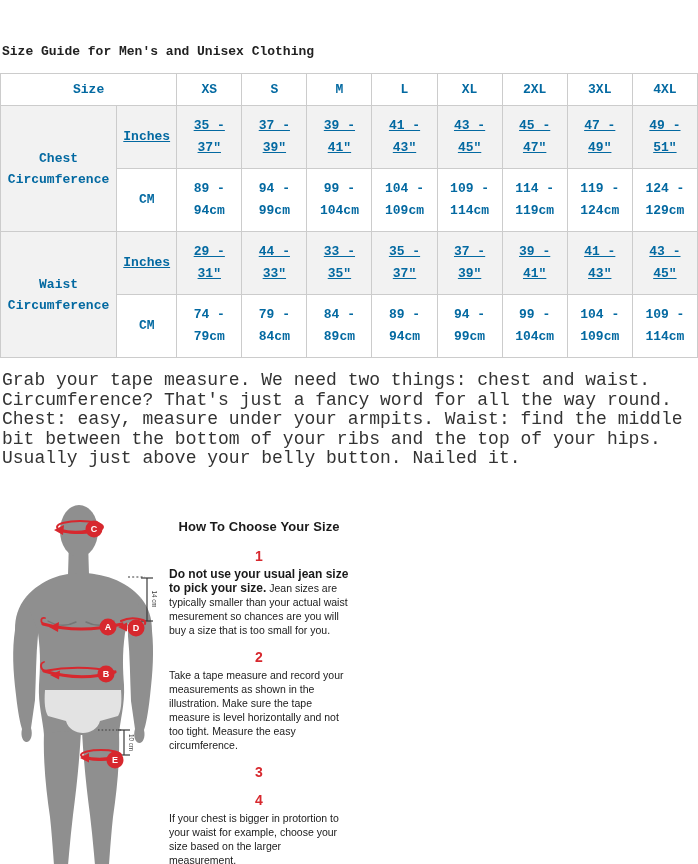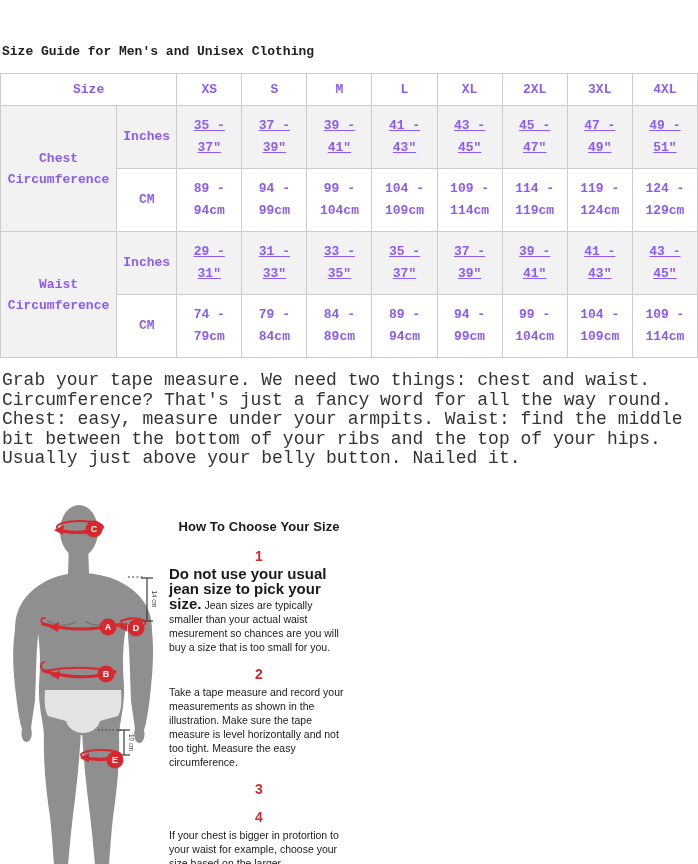--- a/index.html
+++ b/index.html
@@ -2,42 +2,42 @@
 <html><head>
 <meta charset="utf-8">
 <style>
   html,body{margin:0;padding:0;background:#fff;}
   #page{position:relative;width:698px;height:864px;overflow:hidden;background:#fff;
         font-family:"Liberation Mono","DejaVu Sans Mono",monospace;color:#333;margin-top:45px;}
   
   #page-title{font-size:13px;font-weight:bold;color:#222;line-height:14px;margin:0 0 14px 2px;padding-top:0;}
   
   table.size-table{width:698px;table-layout:fixed;border-collapse:collapse;
-        font-size:13px;font-weight:bold;color:#8b5cf6;}
+        font-size:13px;font-weight:bold;color:#0369a1;}
   .size-table th,.size-table td{border:1px solid #ccc;text-align:center;vertical-align:middle;
         padding:0;font-weight:bold;}
   .size-table thead th{height:31px;background:#fff;}
   .size-table tbody tr{height:63px;}
   .size-table td{white-space:pre-line;line-height:22px;background:#fff;}
   .size-table tr.shaded td{background:#f2f2f2;text-decoration:underline;}
   .size-table th.group-label{background:#f2f2f2;line-height:21px;}
   .size-table th.unit{line-height:18px;}
-  .size-table tr.shaded th.unit{background:#f2f2f2;}
+  .size-table tr.shaded th.unit{background:#f2f2f2;text-decoration:underline;}
   .size-table tr.plain th.unit{background:#fff;}
   
   #measure-paragraph{margin:13px 0 0 2px;width:696px;font-size:18px;line-height:19.5px;color:#333;}
   
   #illustration-section{position:relative;height:444px;margin-top:16px;
         font-family:"Liberation Sans",sans-serif;}
   #body-figure{position:absolute;left:0;top:0;}
   .steps{position:absolute;left:169px;top:34px;width:180px;color:#1a1a1a;}
   .steps h3{font-size:13px;font-weight:bold;margin:0 0 14px 0;text-align:center;letter-spacing:.1px;}
   .step-num{font-size:14px;font-weight:bold;color:#d7282e;text-align:center;margin:12px 0 3px 0;}
   .step p{margin:0;font-size:10.5px;line-height:14px;text-align:left;}
-  .step strong{font-size:15px;}
+  .step strong{font-size:12px;}
   
   #watermark{position:absolute;right:3px;bottom:3px;font-family:"Liberation Sans",sans-serif;
         font-size:8px;font-weight:normal;letter-spacing:-.2px;color:#111;}
 </style>
 </head>
 <body>
 
 <div id="page">
 
   <h2 id="page-title">Size Guide for Men's and Unisex Clothing</h2>
@@ -106,21 +106,21 @@
         <td>119 -
 124cm</td>
         <td>124 -
 129cm</td>
       </tr>
       <tr class="shaded">
         <th rowspan="2" class="group-label">Waist Circumference</th>
         <th class="unit">Inches</th>
         <td>29 -
 31"</td>
-        <td>31 -
+        <td>44 -
 33"</td>
         <td>33 -
 35"</td>
         <td>35 -
 37"</td>
         <td>37 -
 39"</td>
         <td>39 -
 41"</td>
         <td>41 -

